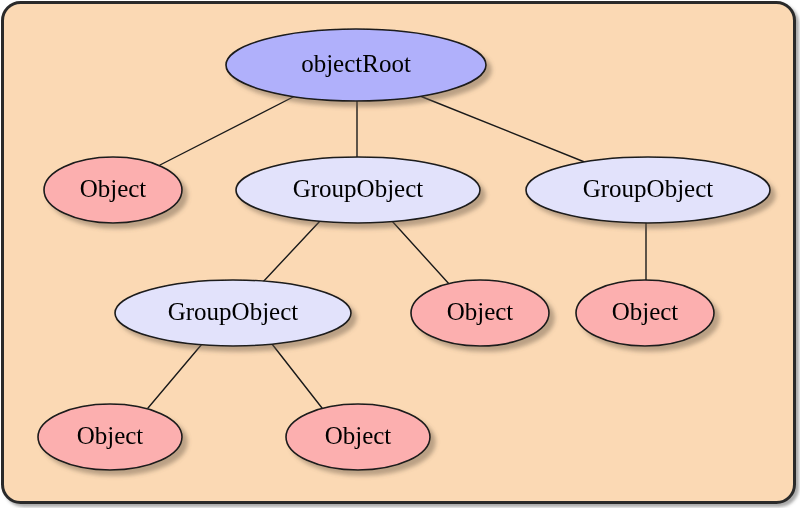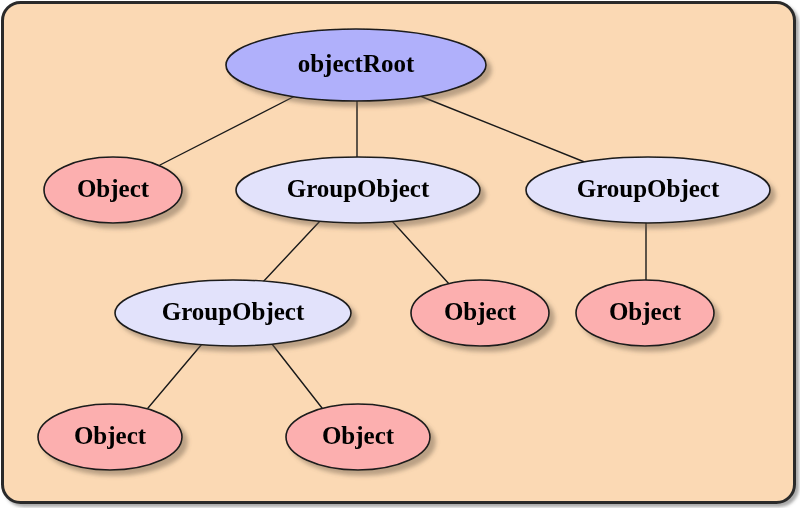--- a/index.html
+++ b/index.html
@@ -10,21 +10,20 @@
   body {
     width: 800px;
     height: 508px;
     overflow: hidden;
     font-family: "Liberation Serif", "DejaVu Serif", serif;
   }
   #canvas-wrap {
     position: relative;
     width: 800px;
     height: 508px;
-    font-weight: bold;
   }
   #graph-svg {
     display: block;
     width: 800px;
     height: 508px;
   }
   .node-label {
     font-family: "Liberation Serif", "DejaVu Serif", serif;
     font-size: 25px;
     fill: #000000;

